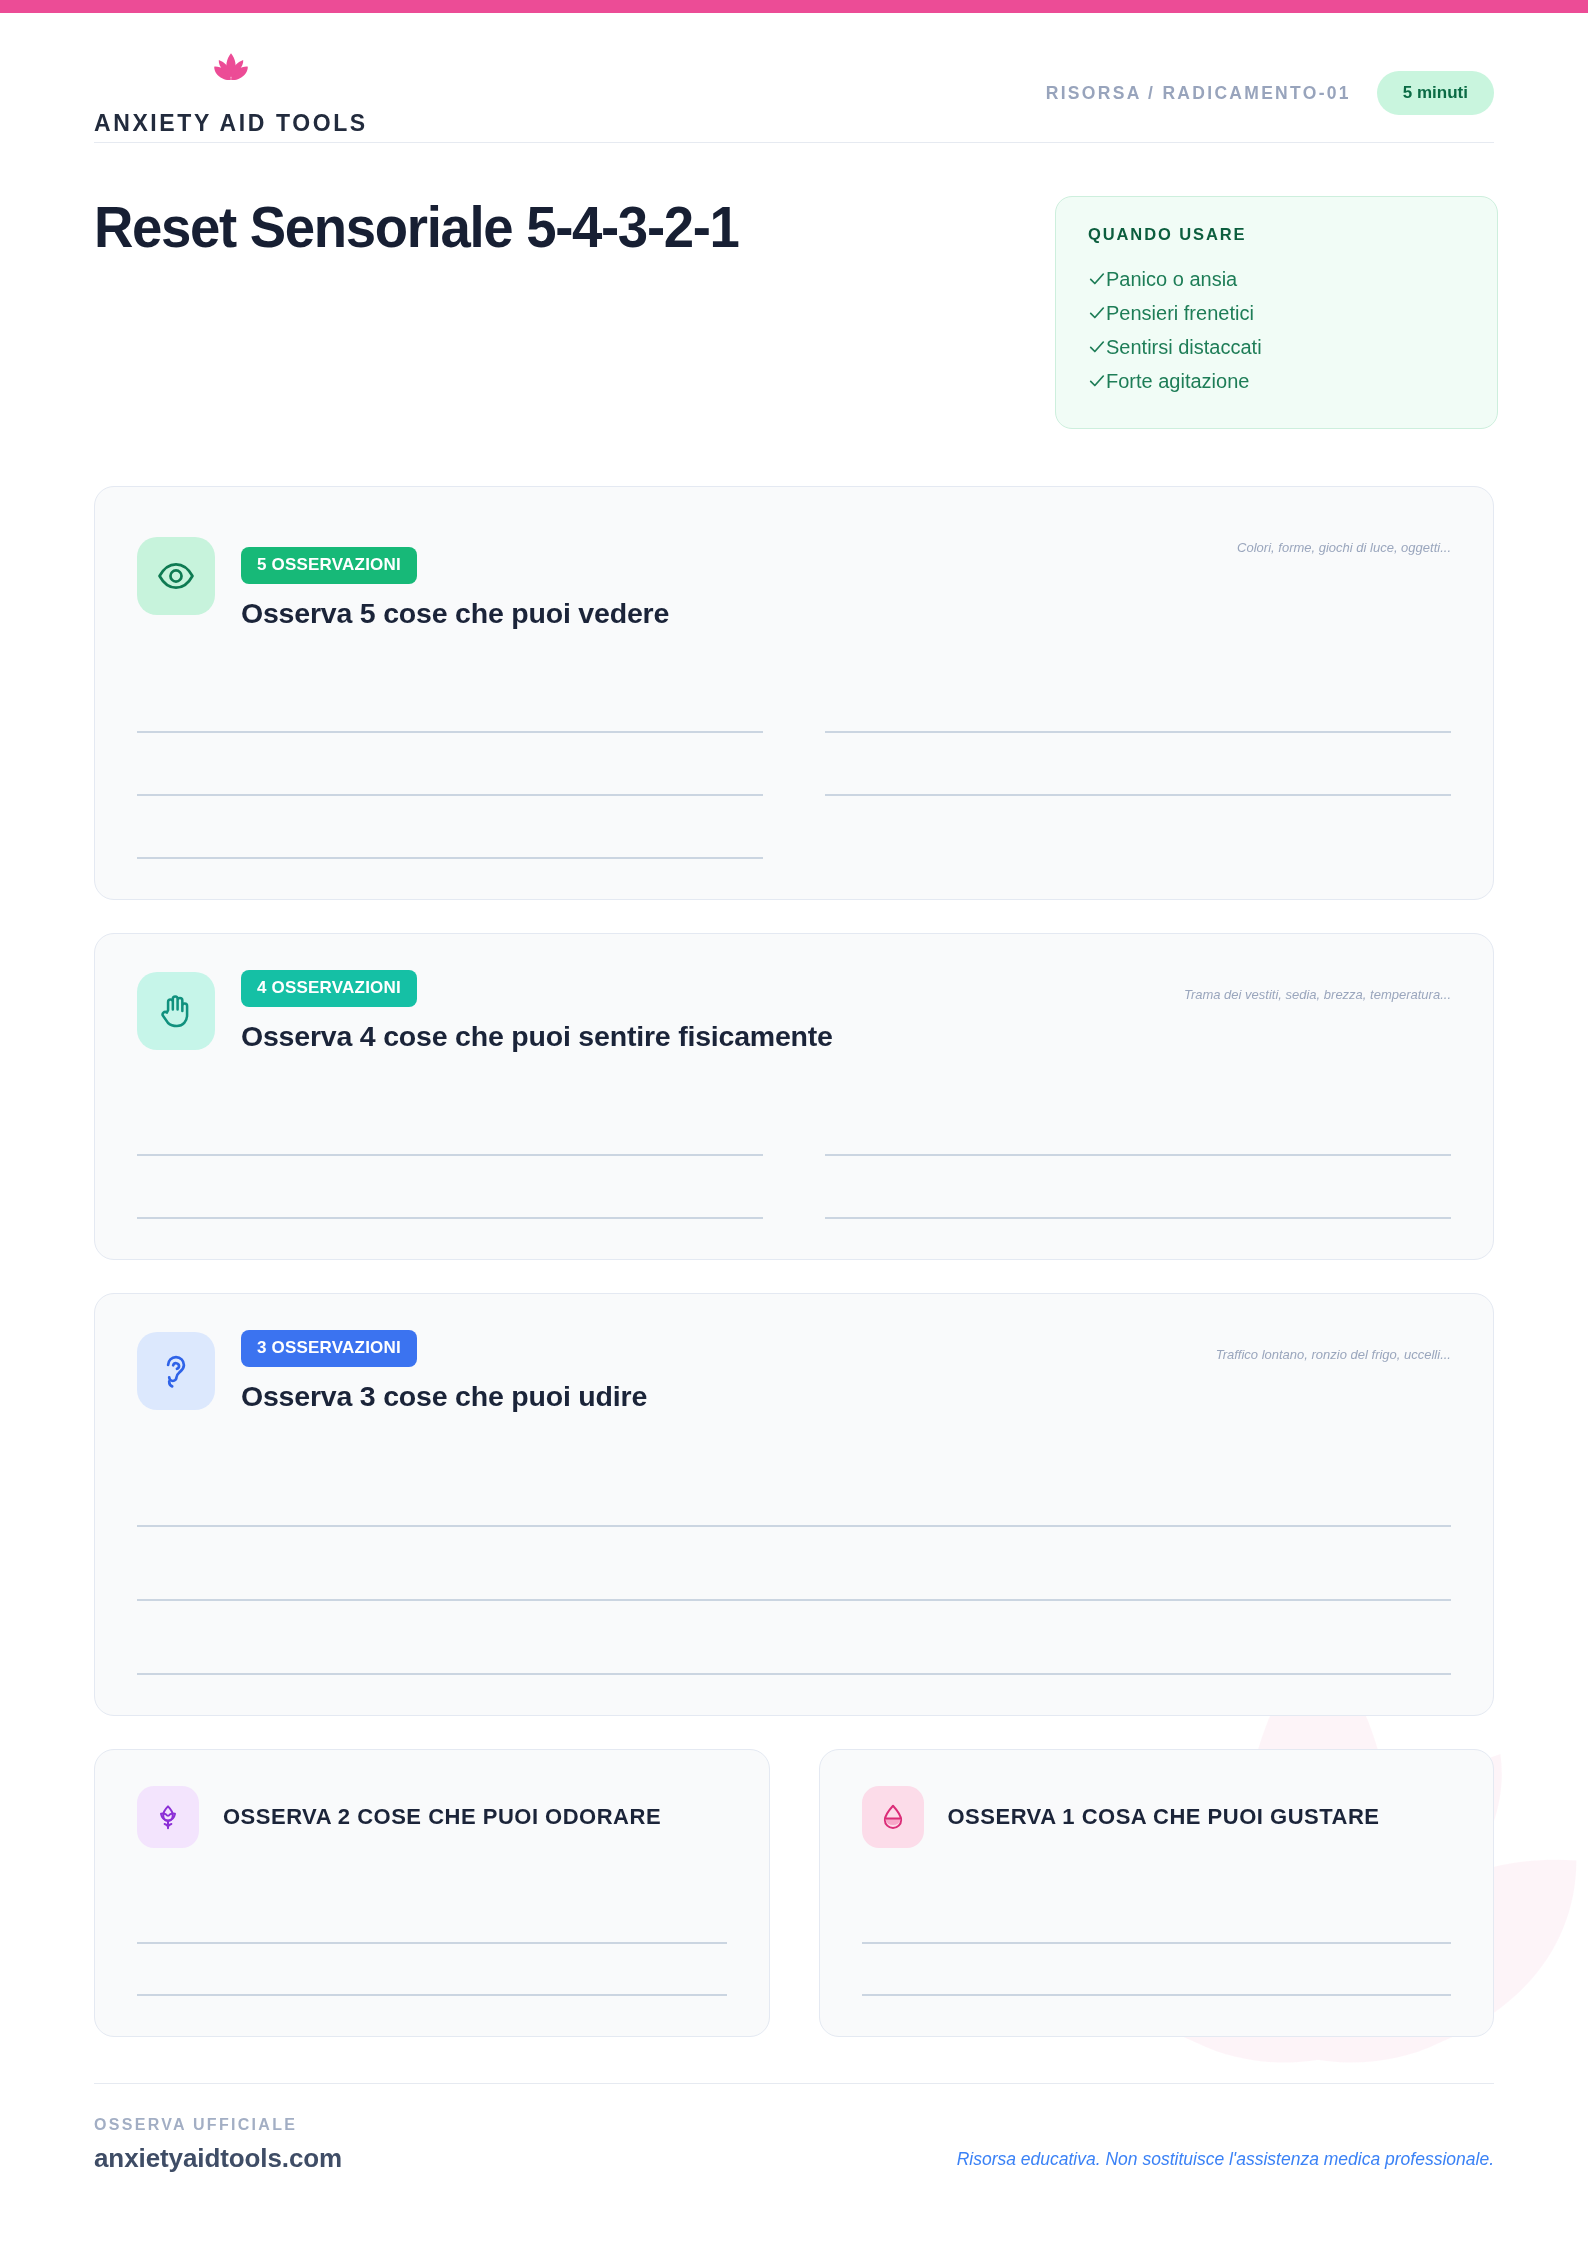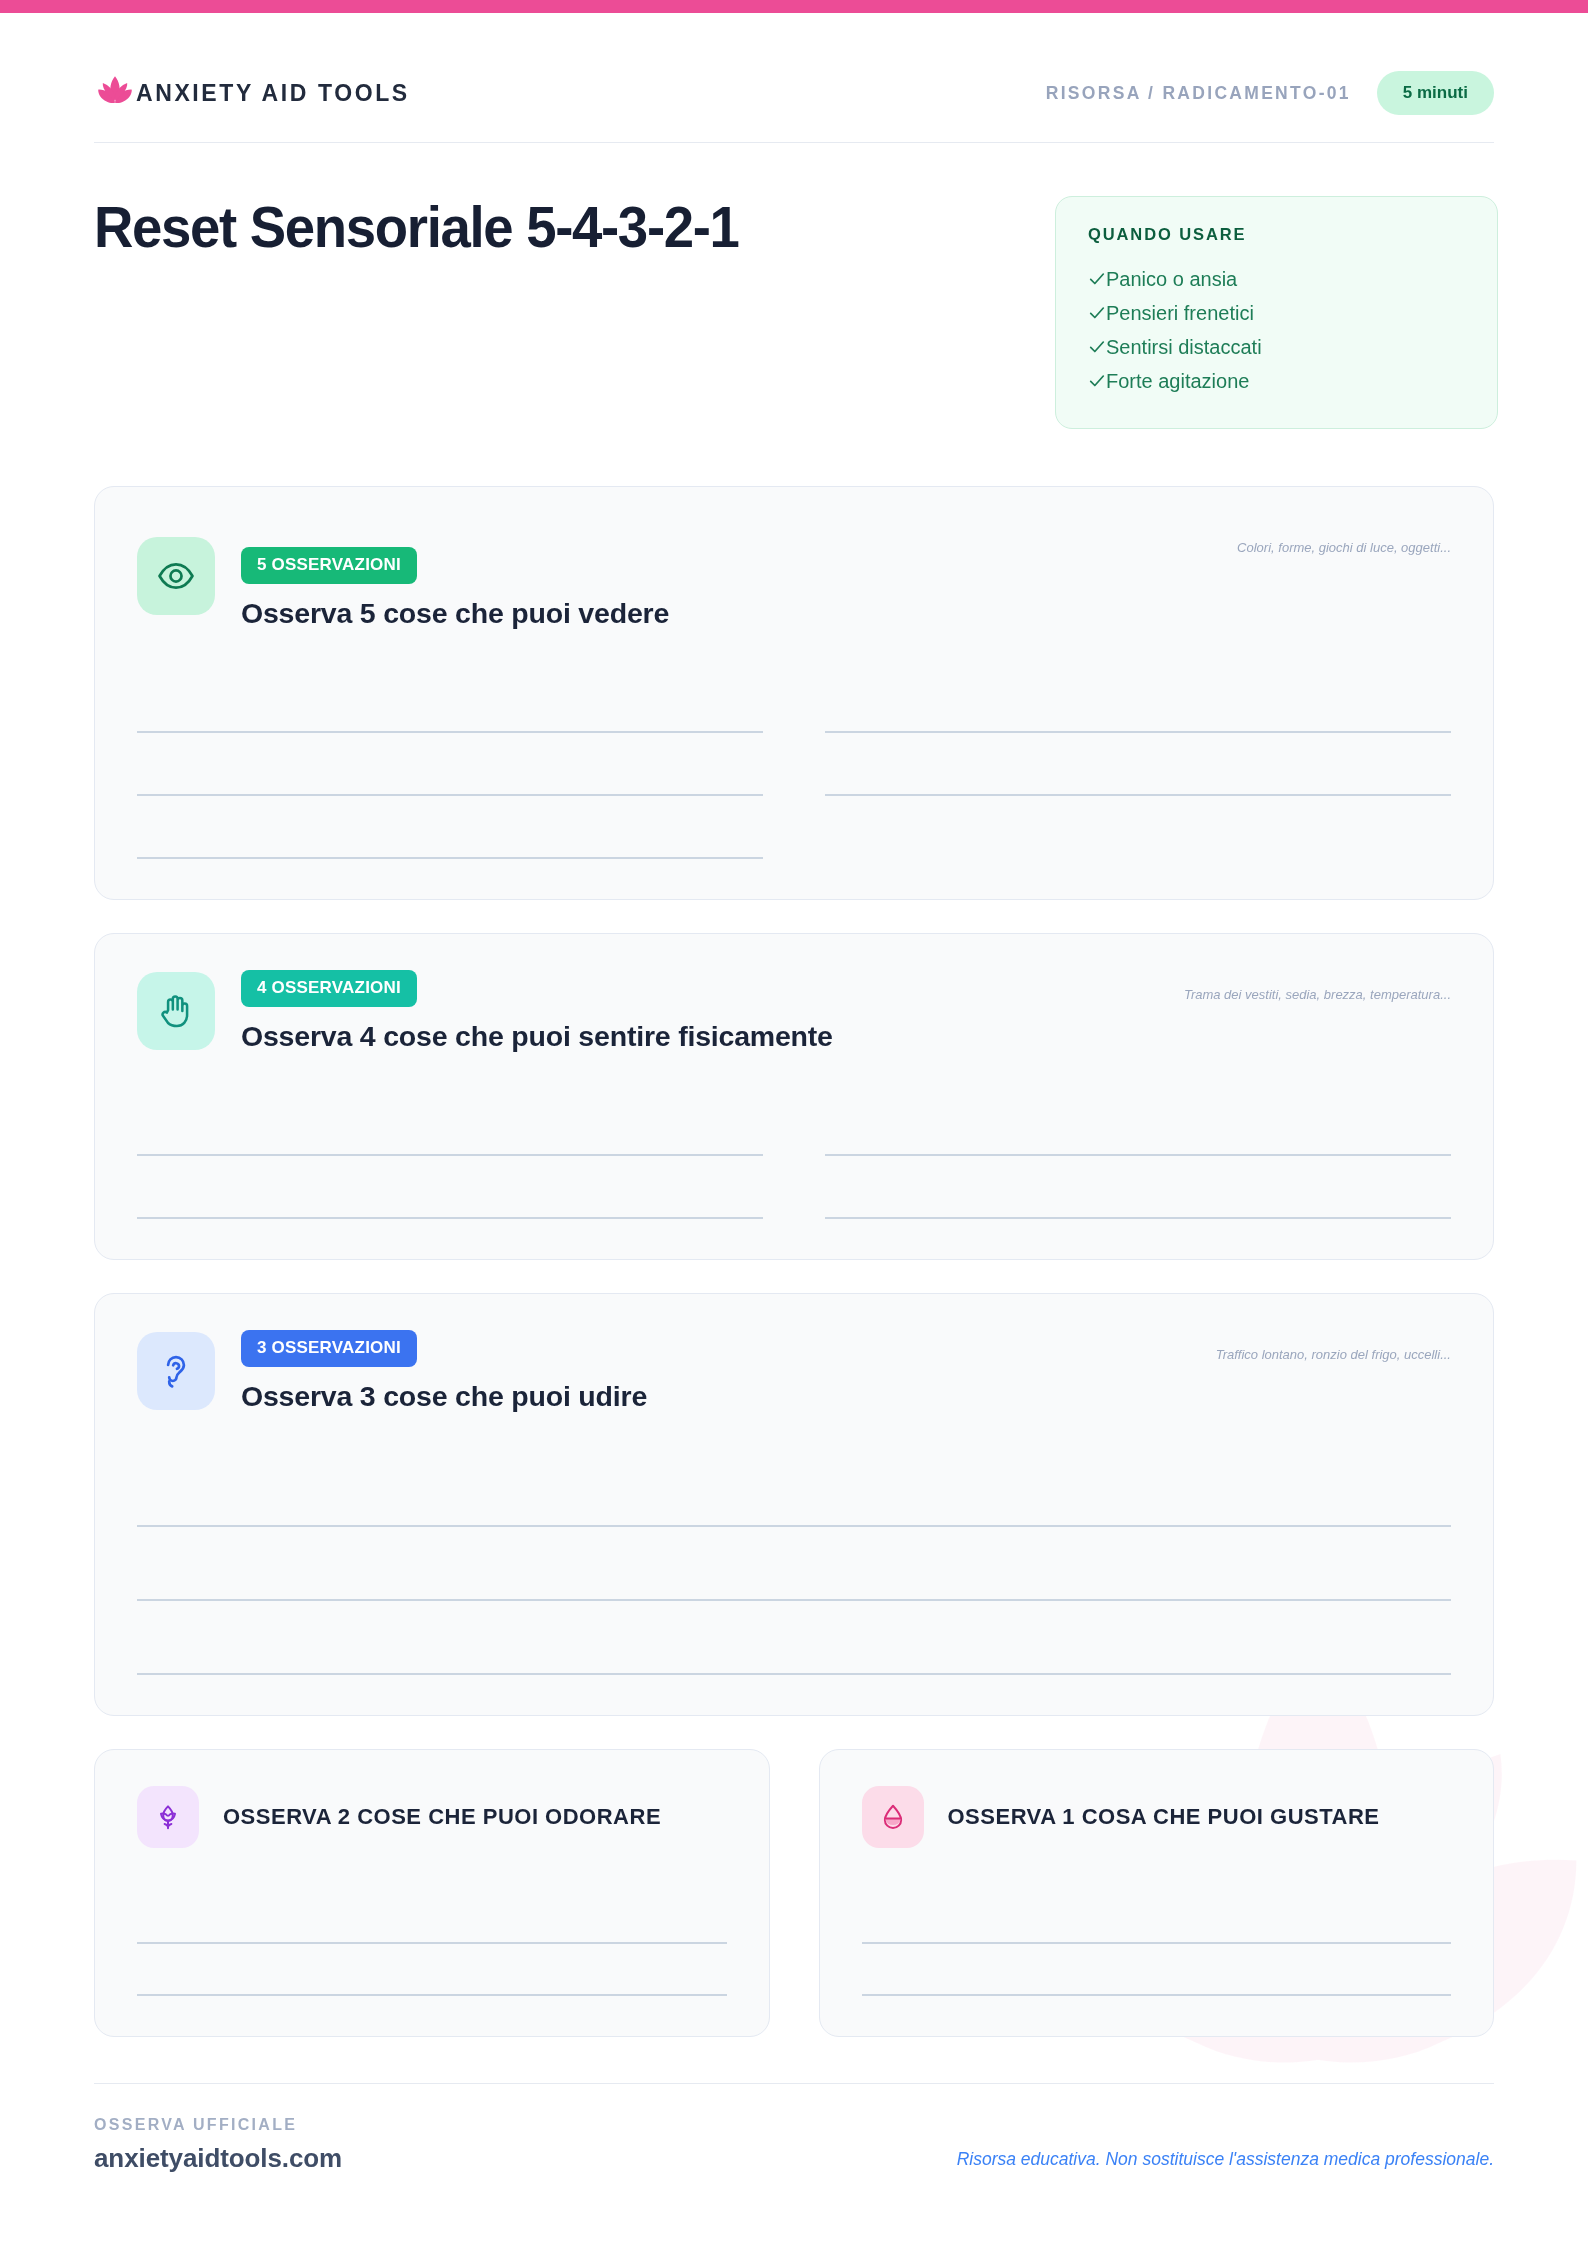--- a/index.html
+++ b/index.html
@@ -51,20 +51,22 @@
   .site-header {
     display: flex;
     align-items: center;
     justify-content: space-between;
     height: 142px;
     padding-top: 44px;
   }
   .brand {
     display: flex;
     align-items: center;
+    gap: 19px;
+    flex-direction: column;
   }
   .brand-mark { width: 42px; height: 42px; display: block; flex: none; }
   .brand-name {
     font-size: 23px;
     font-weight: bold;
     letter-spacing: 2.6px;
     color: #222B3D;
   }
   .header-right {
     display: flex;

